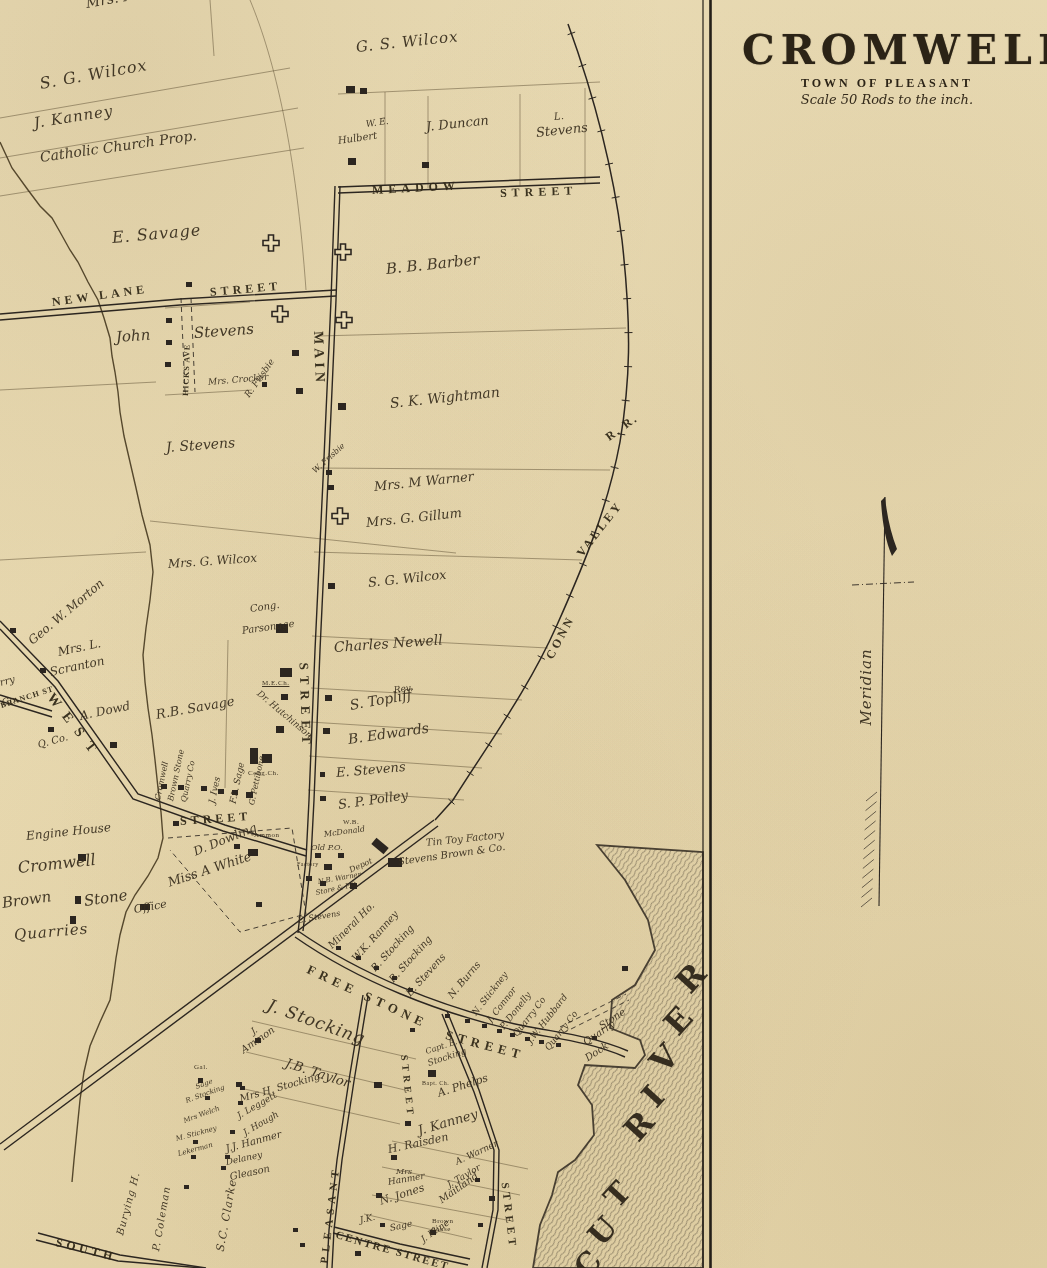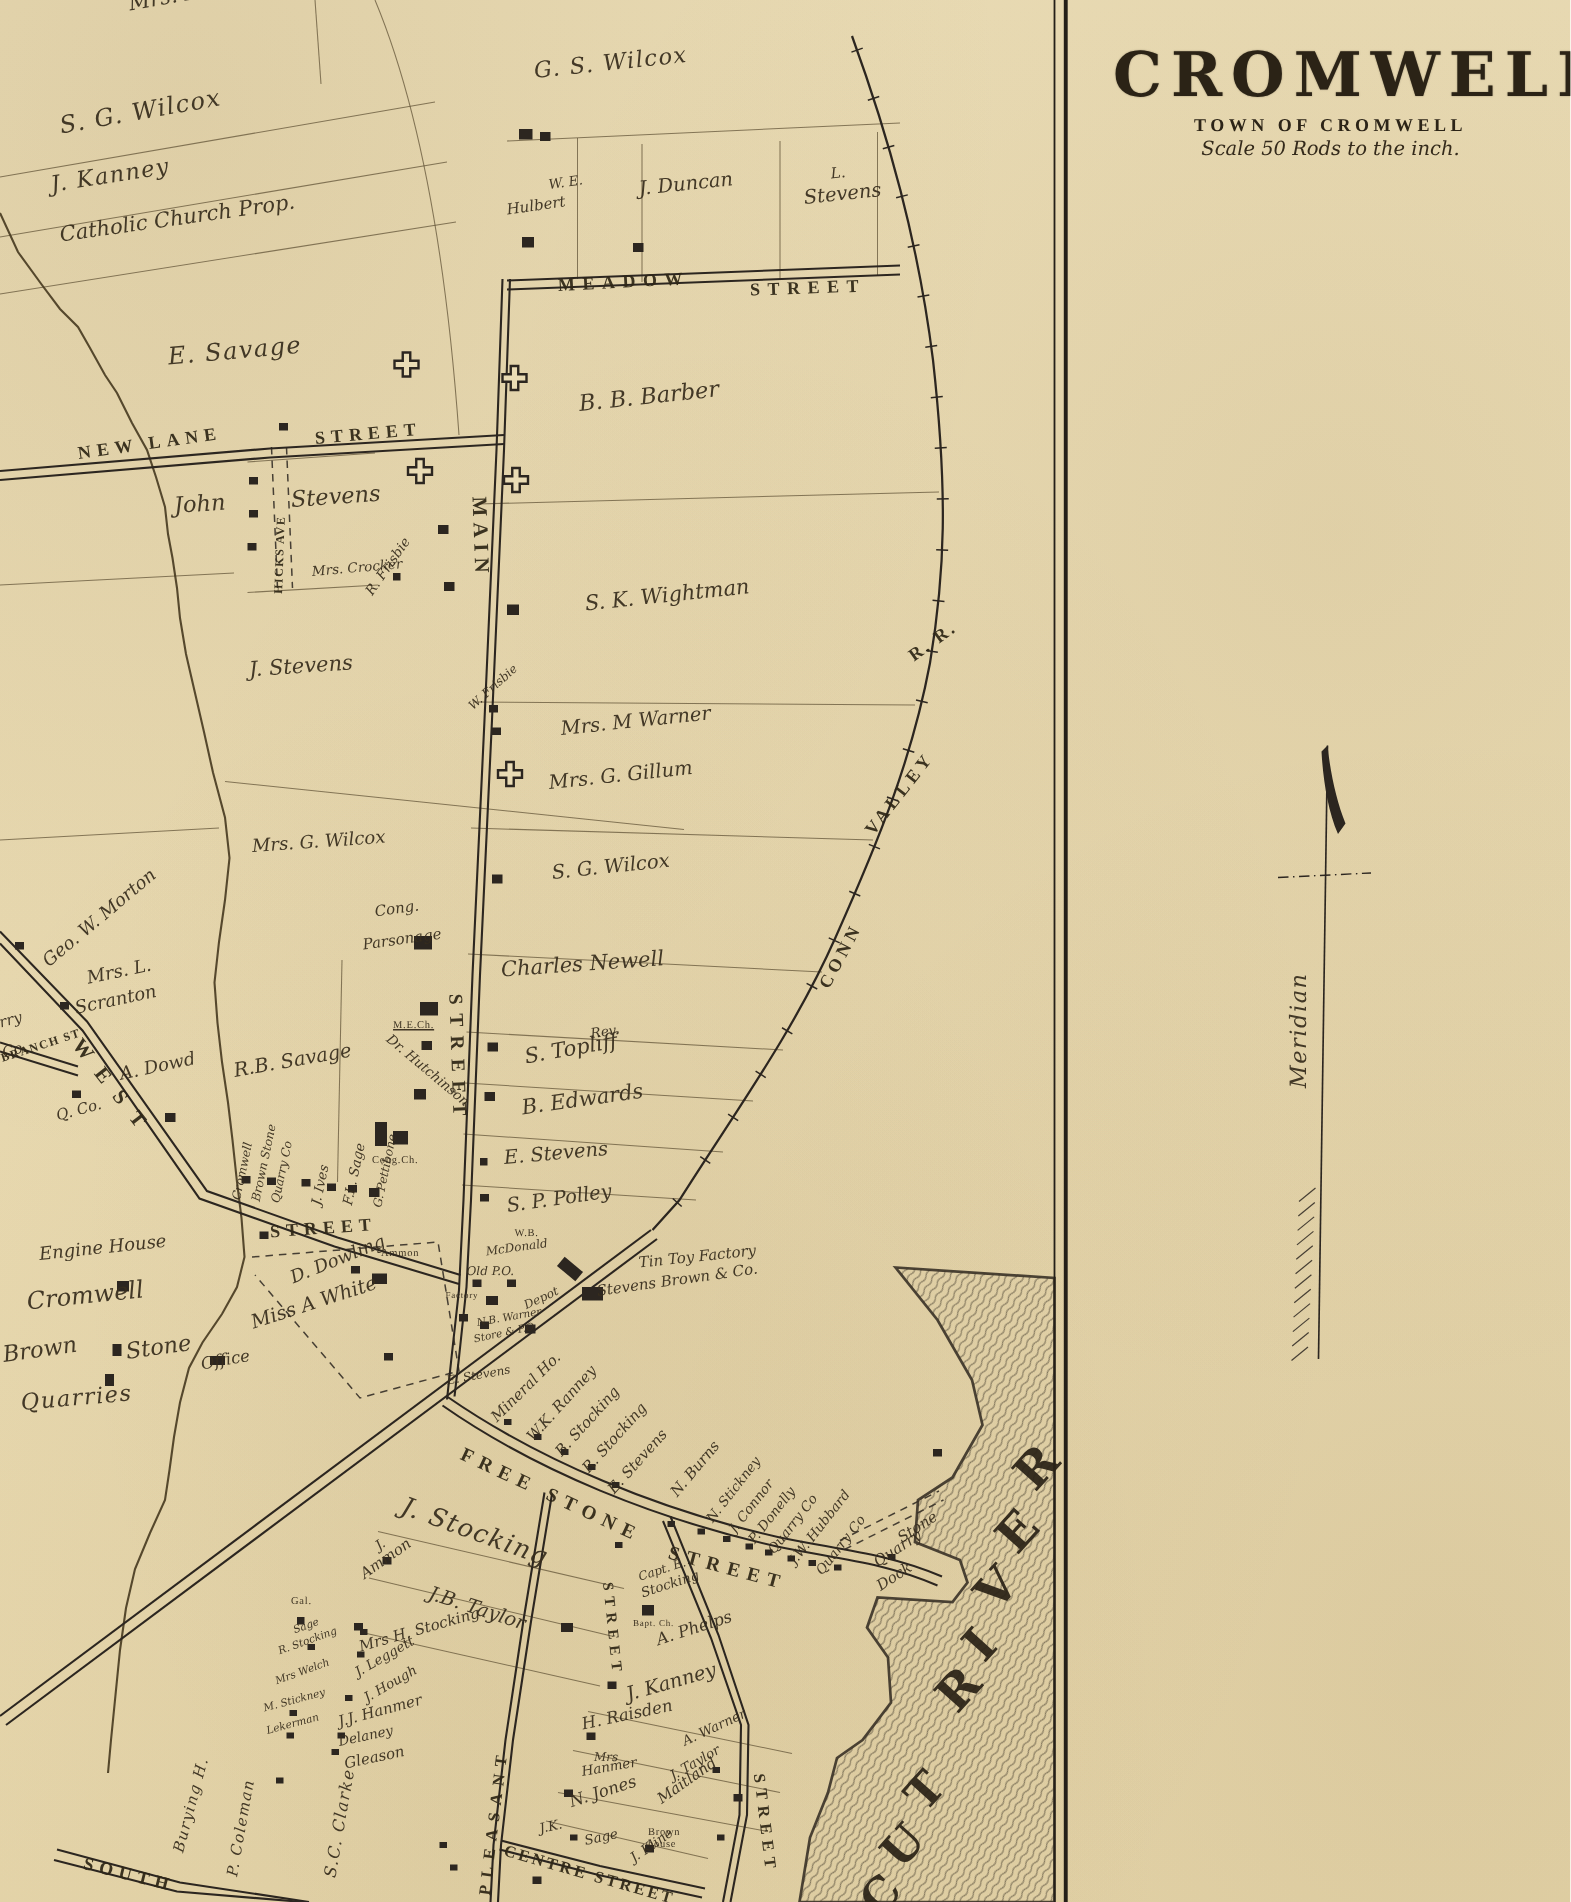--- a/index.html
+++ b/index.html
@@ -382,16 +382,16 @@
       <div class="lbl lc-b" style="left: 594px; top: 1226px; font-size: 30px; transform: rotate(-48deg);">U</div>
       <div class="lbl lc-b" style="left: 610px; top: 1188px; font-size: 30px; transform: rotate(-48deg);">T</div>
       <div class="lbl lc-b" style="left: 630px; top: 1120px; font-size: 32px; transform: rotate(-48deg);">R</div>
       <div class="lbl lc-b" style="left: 648px; top: 1086px; font-size: 32px; transform: rotate(-48deg);">I</div>
       <div class="lbl lc-b" style="left: 656px; top: 1052px; font-size: 32px; transform: rotate(-48deg);">V</div>
       <div class="lbl lc-b" style="left: 670px; top: 1014px; font-size: 32px; transform: rotate(-48deg);">E</div>
       <div class="lbl lc-b" style="left: 682px; top: 972px; font-size: 32px; transform: rotate(-48deg);">R</div>
     </div>
   <div class="title-block">
     <div class="title-main">CROMWELL</div>
-    <div class="title-sub">TOWN OF CROMWELL</div>
+    <div class="title-sub">TOWN OF PLEASANT</div>
     <div class="title-scale">Scale 50 Rods to the inch.</div>
   </div>
 </div>
 
 </body></html>

